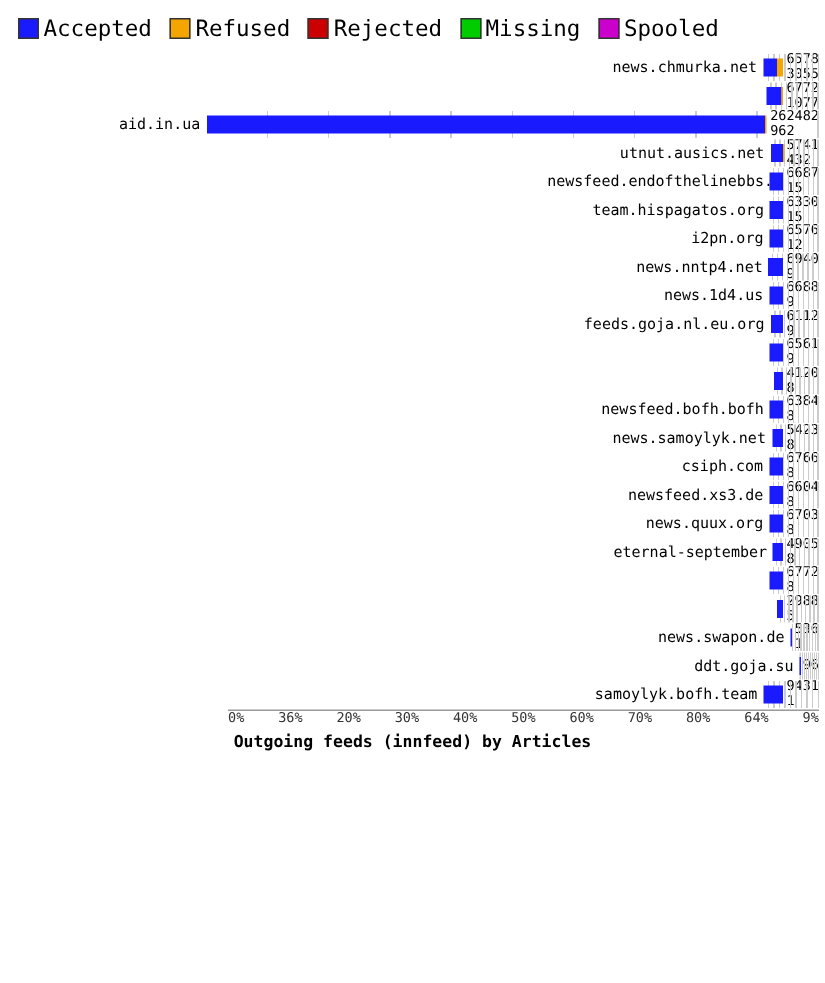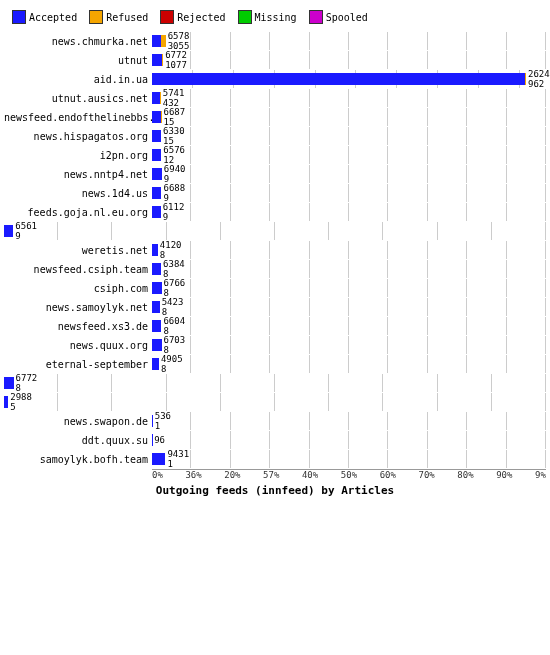--- a/index.html
+++ b/index.html
@@ -20,34 +20,35 @@
       display: flex;
       align-items: center;
       gap: 12px;
       padding: 4px 8px 8px 8px;
       flex-wrap: nowrap;
     }
     .legend-item {
       display: flex;
       align-items: center;
       gap: 3px;
-      font-size: 10px;
+      font-size: 15px;
       white-space: nowrap;
     }
     .legend-box {
       width: 14px;
       height: 14px;
       border: 1px solid #333;
       flex-shrink: 0;
     }
     
     .chart-area {
       display: flex;
       flex-direction: column;
-      margin-left: 0;
+      margin-left: 12px;
+      align-items: flex-end;
     }
     .chart-row {
       display: flex;
       align-items: center;
       height: 18px;
       margin-bottom: 1px;
     }
     .row-label {
       width: 148px;
       text-align: right;
@@ -156,21 +157,20 @@
             <div style="width: 9.3385px; height: 12px; background: rgb(26, 26, 255);"></div>
             <div style="width: 4.33705px; height: 12px; background: rgb(245, 165, 0);"></div>
           </div>
           <div class="numbers-inline">
             <span>6578</span>
             <span>3055</span>
           </div>
         </div>
       </div>
       <div class="chart-row">
-        <div class="row-label">utnut</div>
         <div class="bar-section">
           <div class="bars-inner">
             <div style="width: 9.61391px; height: 12px; background: rgb(26, 26, 255);"></div>
             <div style="width: 1.52897px; height: 12px; background: rgb(245, 165, 0);"></div>
           </div>
           <div class="numbers-inline">
             <span>6772</span>
             <span>1077</span>
           </div>
         </div>
@@ -208,21 +208,21 @@
             <div style="width: 9.49324px; height: 12px; background: rgb(26, 26, 255);"></div>
             <div style="width: 0.0212948px; height: 12px; background: rgb(245, 165, 0);"></div>
           </div>
           <div class="numbers-inline">
             <span>6687</span>
             <span>15</span>
           </div>
         </div>
       </div>
       <div class="chart-row">
-        <div class="row-label">news.hispagatos.org</div>
+        <div class="row-label">team.hispagatos.org</div>
         <div class="bar-section">
           <div class="bars-inner">
             <div style="width: 8.98643px; height: 12px; background: rgb(26, 26, 255);"></div>
             <div style="width: 0.0212948px; height: 12px; background: rgb(245, 165, 0);"></div>
           </div>
           <div class="numbers-inline">
             <span>6330</span>
             <span>15</span>
           </div>
         </div>
@@ -285,67 +285,66 @@
             <div style="width: 9.31437px; height: 12px; background: rgb(26, 26, 255);"></div>
             <div style="width: 0.0127769px; height: 12px; background: rgb(245, 165, 0);"></div>
           </div>
           <div class="numbers-inline">
             <span>6561</span>
             <span>9</span>
           </div>
         </div>
       </div>
       <div class="chart-row">
-        <div class="row-label">weretis.net</div>
         <div class="bar-section">
           <div class="bars-inner">
             <div style="width: 5.84898px; height: 12px; background: rgb(26, 26, 255);"></div>
             <div style="width: 0.0113572px; height: 12px; background: rgb(245, 165, 0);"></div>
           </div>
           <div class="numbers-inline">
             <span>4120</span>
             <span>8</span>
           </div>
         </div>
       </div>
       <div class="chart-row">
-        <div class="row-label">newsfeed.csiph.team</div>
+        <div class="row-label">newsfeed.bofh.bofh</div>
         <div class="bar-section">
           <div class="bars-inner">
             <div style="width: 9.06309px; height: 12px; background: rgb(26, 26, 255);"></div>
             <div style="width: 0.0113572px; height: 12px; background: rgb(245, 165, 0);"></div>
           </div>
           <div class="numbers-inline">
             <span>6384</span>
             <span>8</span>
           </div>
         </div>
       </div>
       <div class="chart-row">
+        <div class="row-label">news.samoylyk.net</div>
+        <div class="bar-section">
+          <div class="bars-inner">
+            <div style="width: 7.6988px; height: 12px; background: rgb(26, 26, 255);"></div>
+            <div style="width: 0.0113572px; height: 12px; background: rgb(245, 165, 0);"></div>
+          </div>
+          <div class="numbers-inline">
+            <span>5423</span>
+            <span>8</span>
+          </div>
+        </div>
+      </div>
+      <div class="chart-row">
         <div class="row-label">csiph.com</div>
         <div class="bar-section">
           <div class="bars-inner">
             <div style="width: 9.6054px; height: 12px; background: rgb(26, 26, 255);"></div>
             <div style="width: 0.0113572px; height: 12px; background: rgb(245, 165, 0);"></div>
           </div>
           <div class="numbers-inline">
             <span>6766</span>
-            <span>8</span>
-          </div>
-        </div>
-      </div>
-      <div class="chart-row">
-        <div class="row-label">news.samoylyk.net</div>
-        <div class="bar-section">
-          <div class="bars-inner">
-            <div style="width: 7.6988px; height: 12px; background: rgb(26, 26, 255);"></div>
-            <div style="width: 0.0113572px; height: 12px; background: rgb(245, 165, 0);"></div>
-          </div>
-          <div class="numbers-inline">
-            <span>5423</span>
             <span>8</span>
           </div>
         </div>
       </div>
       <div class="chart-row">
         <div class="row-label">newsfeed.xs3.de</div>
         <div class="bar-section">
           <div class="bars-inner">
             <div style="width: 9.37541px; height: 12px; background: rgb(26, 26, 255);"></div>
             <div style="width: 0.0113572px; height: 12px; background: rgb(245, 165, 0);"></div>
@@ -413,21 +412,21 @@
             <div style="width: 0.760936px; height: 12px; background: rgb(26, 26, 255);"></div>
             <div style="width: 0.0014196px; height: 12px; background: rgb(245, 165, 0);"></div>
           </div>
           <div class="numbers-inline">
             <span>536</span>
             <span>1</span>
           </div>
         </div>
       </div>
       <div class="chart-row">
-        <div class="row-label">ddt.quux.su</div>
+        <div class="row-label">ddt.goja.su</div>
         <div class="bar-section">
           <div class="bars-inner">
             <div style="width: 0.136287px; height: 12px; background: rgb(26, 26, 255);"></div>
           </div>
           <div class="numbers-inline">
             <span>96</span>
           </div>
         </div>
       </div>
       <div class="chart-row">
@@ -443,24 +442,24 @@
           </div>
         </div>
       </div>
     </div>
 
   <div class="x-axis-container" id="x-axis">
     <div class="x-axis-ticks" id="x-ticks">
         <span class="x-tick">0%</span>
         <span class="x-tick">36%</span>
         <span class="x-tick">20%</span>
-        <span class="x-tick">57%</span>
+        <span class="x-tick">30%</span>
         <span class="x-tick">40%</span>
         <span class="x-tick">50%</span>
         <span class="x-tick">60%</span>
         <span class="x-tick">70%</span>
         <span class="x-tick">80%</span>
-        <span class="x-tick">90%</span>
+        <span class="x-tick">64%</span>
         <span class="x-tick">9%</span>
       </div>
   </div>
   <div class="x-title">Outgoing feeds (innfeed) by Articles</div>
 </div>
 
 </body></html>

